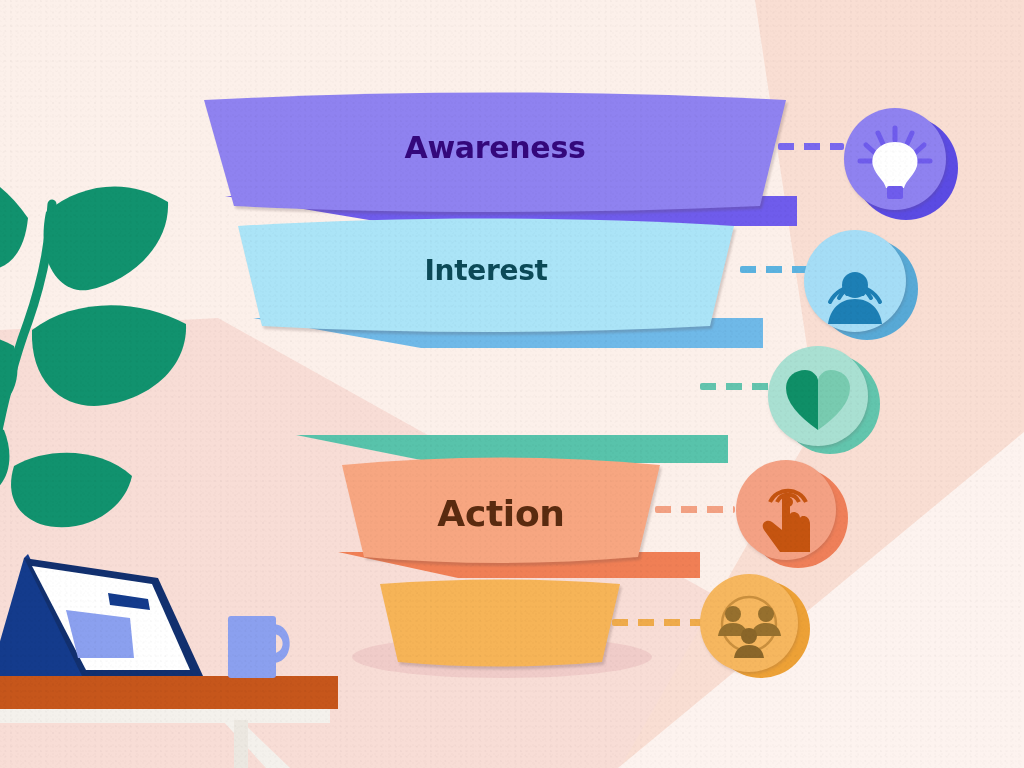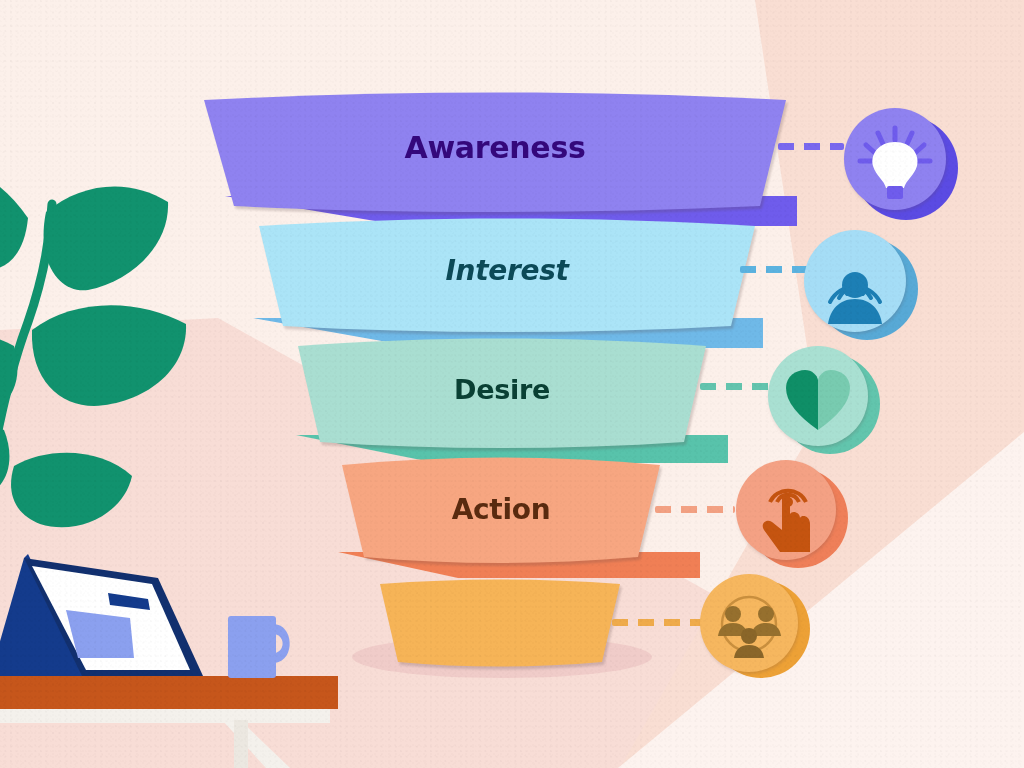--- a/index.html
+++ b/index.html
@@ -151,45 +151,37 @@
 
     <div class="band" style="left:200px;top:92px;width:590px;height:124px;">
       <div class="face">
         <svg width="590" height="124" viewBox="0 0 590 124">
           <path d="M 4 8 C 200 -2, 400 -2, 586 8 L 560 114 C 390 122, 190 122, 34 114 Z" fill="#8f82f0"></path>
         </svg>
       </div>
       <div class="label" style="top:38px;font-size:30px;color:#34087c;">Awareness</div>
     </div>
 
-    <div class="band" style="left:253px;top:216px;width:508px;height:120px;font-style:italic;">
+    <div class="band" style="left:232px;top:216px;width:508px;height:120px;">
       <div class="face">
         <svg width="508" height="120" viewBox="0 0 508 120">
           <path d="M 6 10 C 170 0, 340 0, 502 10 L 478 110 C 330 118, 180 118, 30 110 Z" fill="#abe4f7"></path>
         </svg>
       </div>
       <div class="label" style="top:38px;font-size:28px;color:#0c4a58;">Interest</div>
     </div>
 
-    <div class="band" style="left:292px;top:336px;width:420px;height:116px;">
-      <div class="face">
-        <svg width="420" height="116" viewBox="0 0 420 116">
-          <path d="M 6 10 C 140 0, 280 0, 414 10 L 392 106 C 272 114, 148 114, 28 106 Z" fill="#a9ded1"></path>
-        </svg>
-      </div>
-      <div class="label" style="top:38px;font-size:27px;color:#0a4034;">Desire</div>
-    </div>
 
     <div class="band" style="left:336px;top:455px;width:330px;height:112px;">
       <div class="face">
         <svg width="330" height="112" viewBox="0 0 330 112">
           <path d="M 6 10 C 112 0, 218 0, 324 10 L 302 102 C 210 110, 120 110, 28 102 Z" fill="#f7a681"></path>
         </svg>
       </div>
-      <div class="label" style="top:38px;font-size:28px;color:#5a2b10;">Action</div>
+      <div class="label" style="top:38px;font-size:36px;color:#5a2b10;">Action</div>
     </div>
 
     <div class="band" style="left:374px;top:578px;width:252px;height:92px;">
       <div class="face">
         <svg width="252" height="92" viewBox="0 0 252 92">
           <path d="M 6 6 C 86 0, 166 0, 246 6 L 228 84 C 160 90, 92 90, 24 84 Z" fill="#f6b457"></path>
         </svg>
       </div>
     </div>
 

